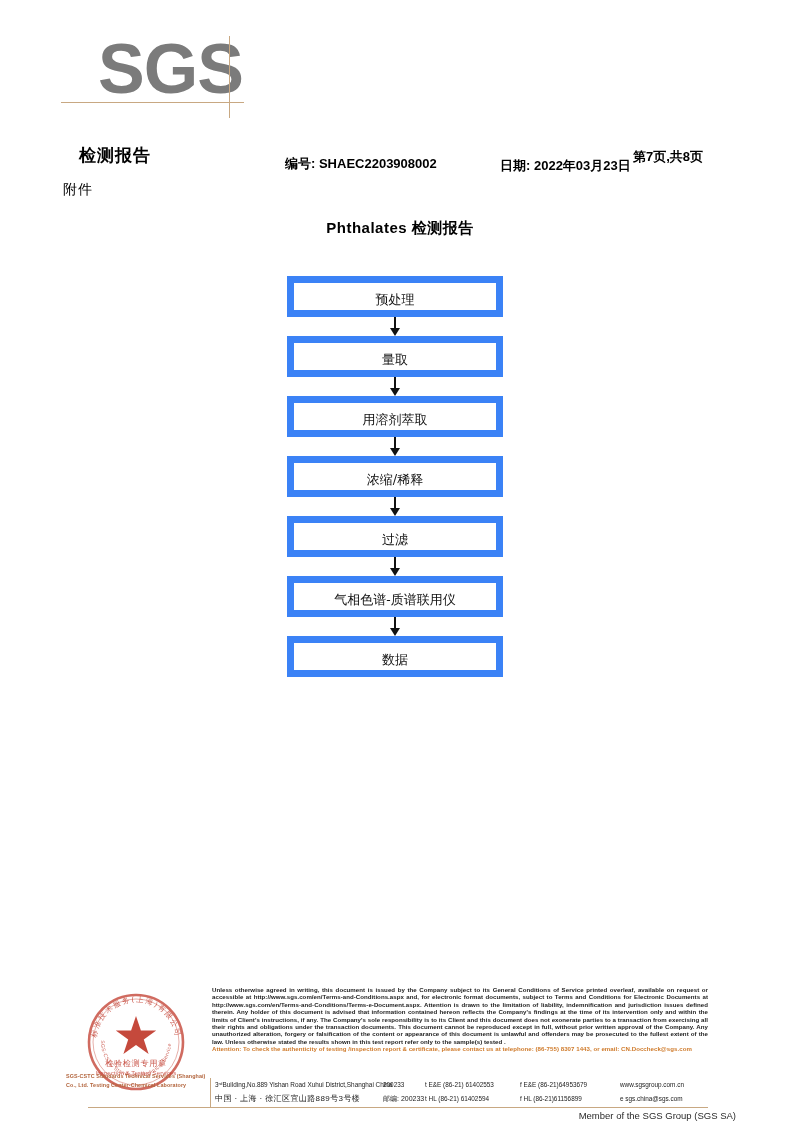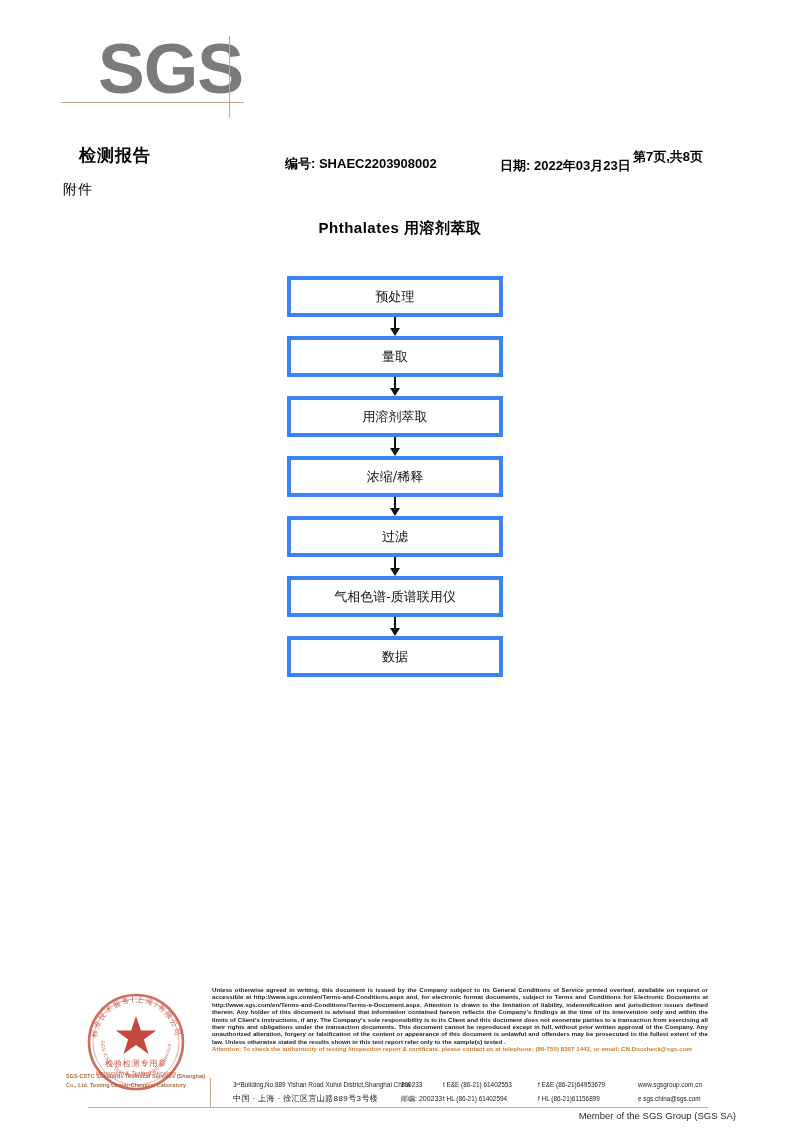--- a/index.html
+++ b/index.html
@@ -109,21 +109,21 @@
   }
   .flow {
     position: absolute;
     left: 287px;
     top: 276px;
     width: 216px;
   }
   .flow-box {
     width: 216px;
     height: 41px;
-    border: 4px solid #3b82f6;
+    border: 7px solid #3b82f6;
     box-sizing: border-box;
     background: #fff;
     position: relative;
   }
   .flow-box span {
     position: absolute;
     left: 0;
     top: 8px;
     width: 100%;
     text-align: center;
@@ -215,21 +215,20 @@
   }
 
   .addr {
     position: absolute;
     left: 215px;
     top: 1078px;
     width: 495px;
     font-size: 6.4px;
     line-height: 14px;
     color: #1b1b1b;
-    margin-left: 18px;
   }
   .addr-row {
     display: flex;
     align-items: baseline;
     height: 14px;
     white-space: nowrap;
   }
   .addr-c1 { width: 168px; }
   .addr-c2 { width: 42px; }
   .addr-c3 { width: 95px; }
@@ -256,21 +255,21 @@
   <div class="logo-vrule"></div>
   <div class="logo-hrule"></div>
 </div>
 
 <div class="report-title">检测报告</div>
 <div class="attachment-label">附件</div>
 <div class="meta-no">编号: SHAEC2203908002</div>
 <div class="meta-date">日期: 2022年03月23日</div>
 <div class="meta-page">第7页,共8页</div>
 
-<div class="flow-title">Phthalates 用溶剂萃取</div>
+<div class="flow-title">Phthalates 检测报告</div>
 
 <div class="flow">
 
   <div class="flow-box">
     <span>预处理</span>
   </div>
   <div class="flow-arrow">
     <div class="shaft"></div>
       <div class="head"></div>
   </div>

